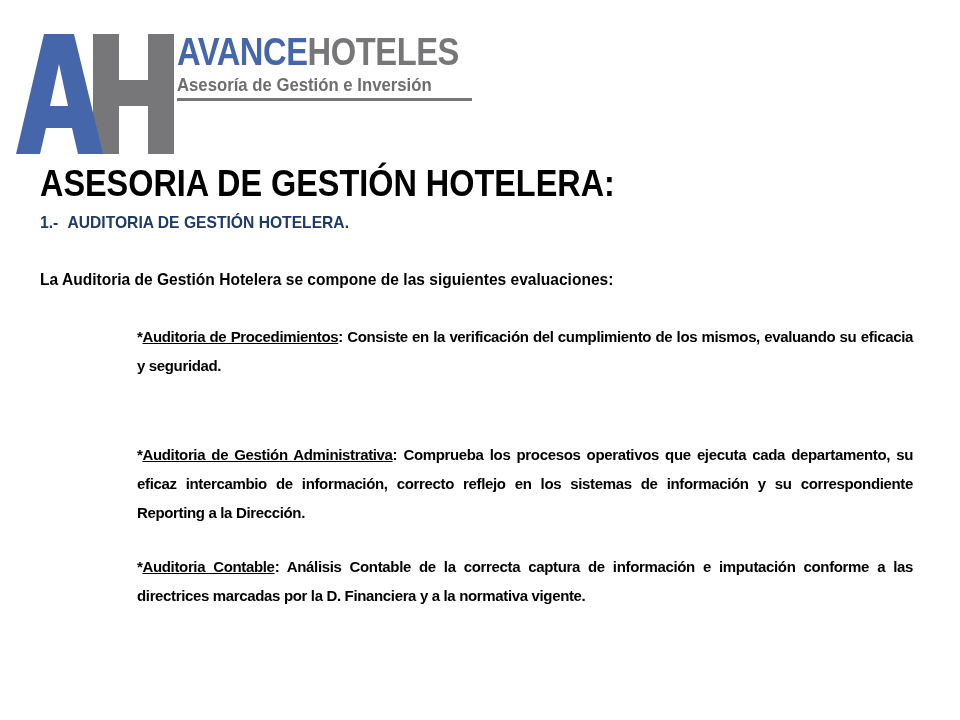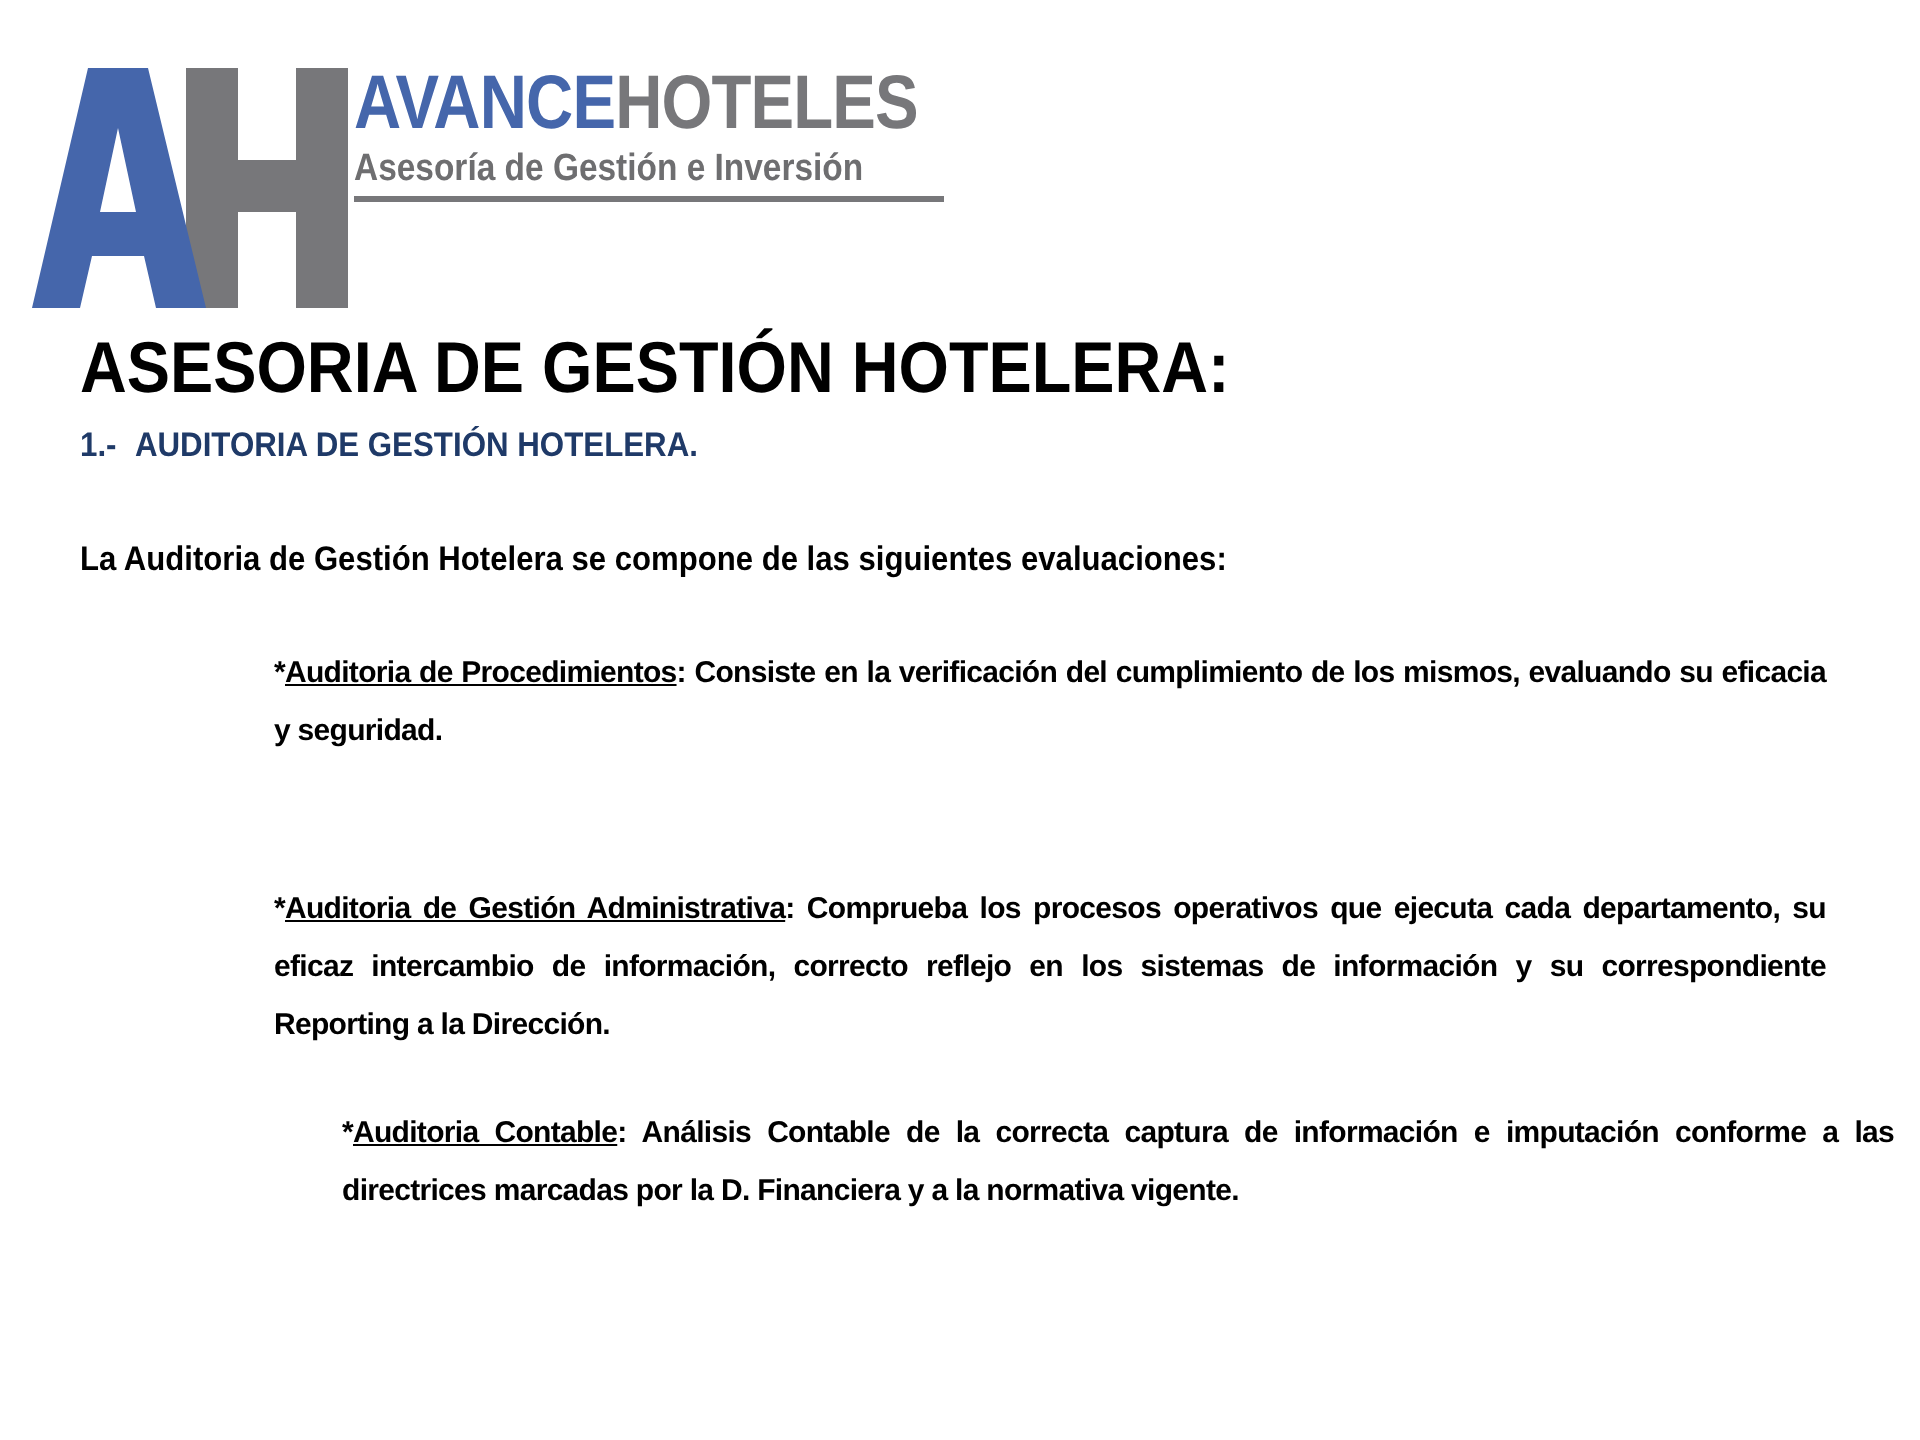--- a/index.html
+++ b/index.html
@@ -103,21 +103,21 @@
       font-size: 15px;
       line-height: 29px;
       text-align: justify;
       text-align-last: left;
       letter-spacing: -0.35px;
       word-spacing: 0px;
     }
     .item .u { text-decoration: underline; }
     .item1 { top: 322px; }
     .item2 { top: 408px; margin-top: 32px; }
-    .item3 { top: 552px; margin-left: 34px; }
+    .item3 { top: 552px; }
   </style>
 </head>
 <body>
 
 <div class="logo">
   <svg width="180" height="150" viewBox="0 0 180 150">
 
     <g fill="#77777a">
       <rect x="93" y="22" width="26" height="120"></rect>
       <rect x="148" y="22" width="26" height="120"></rect>

